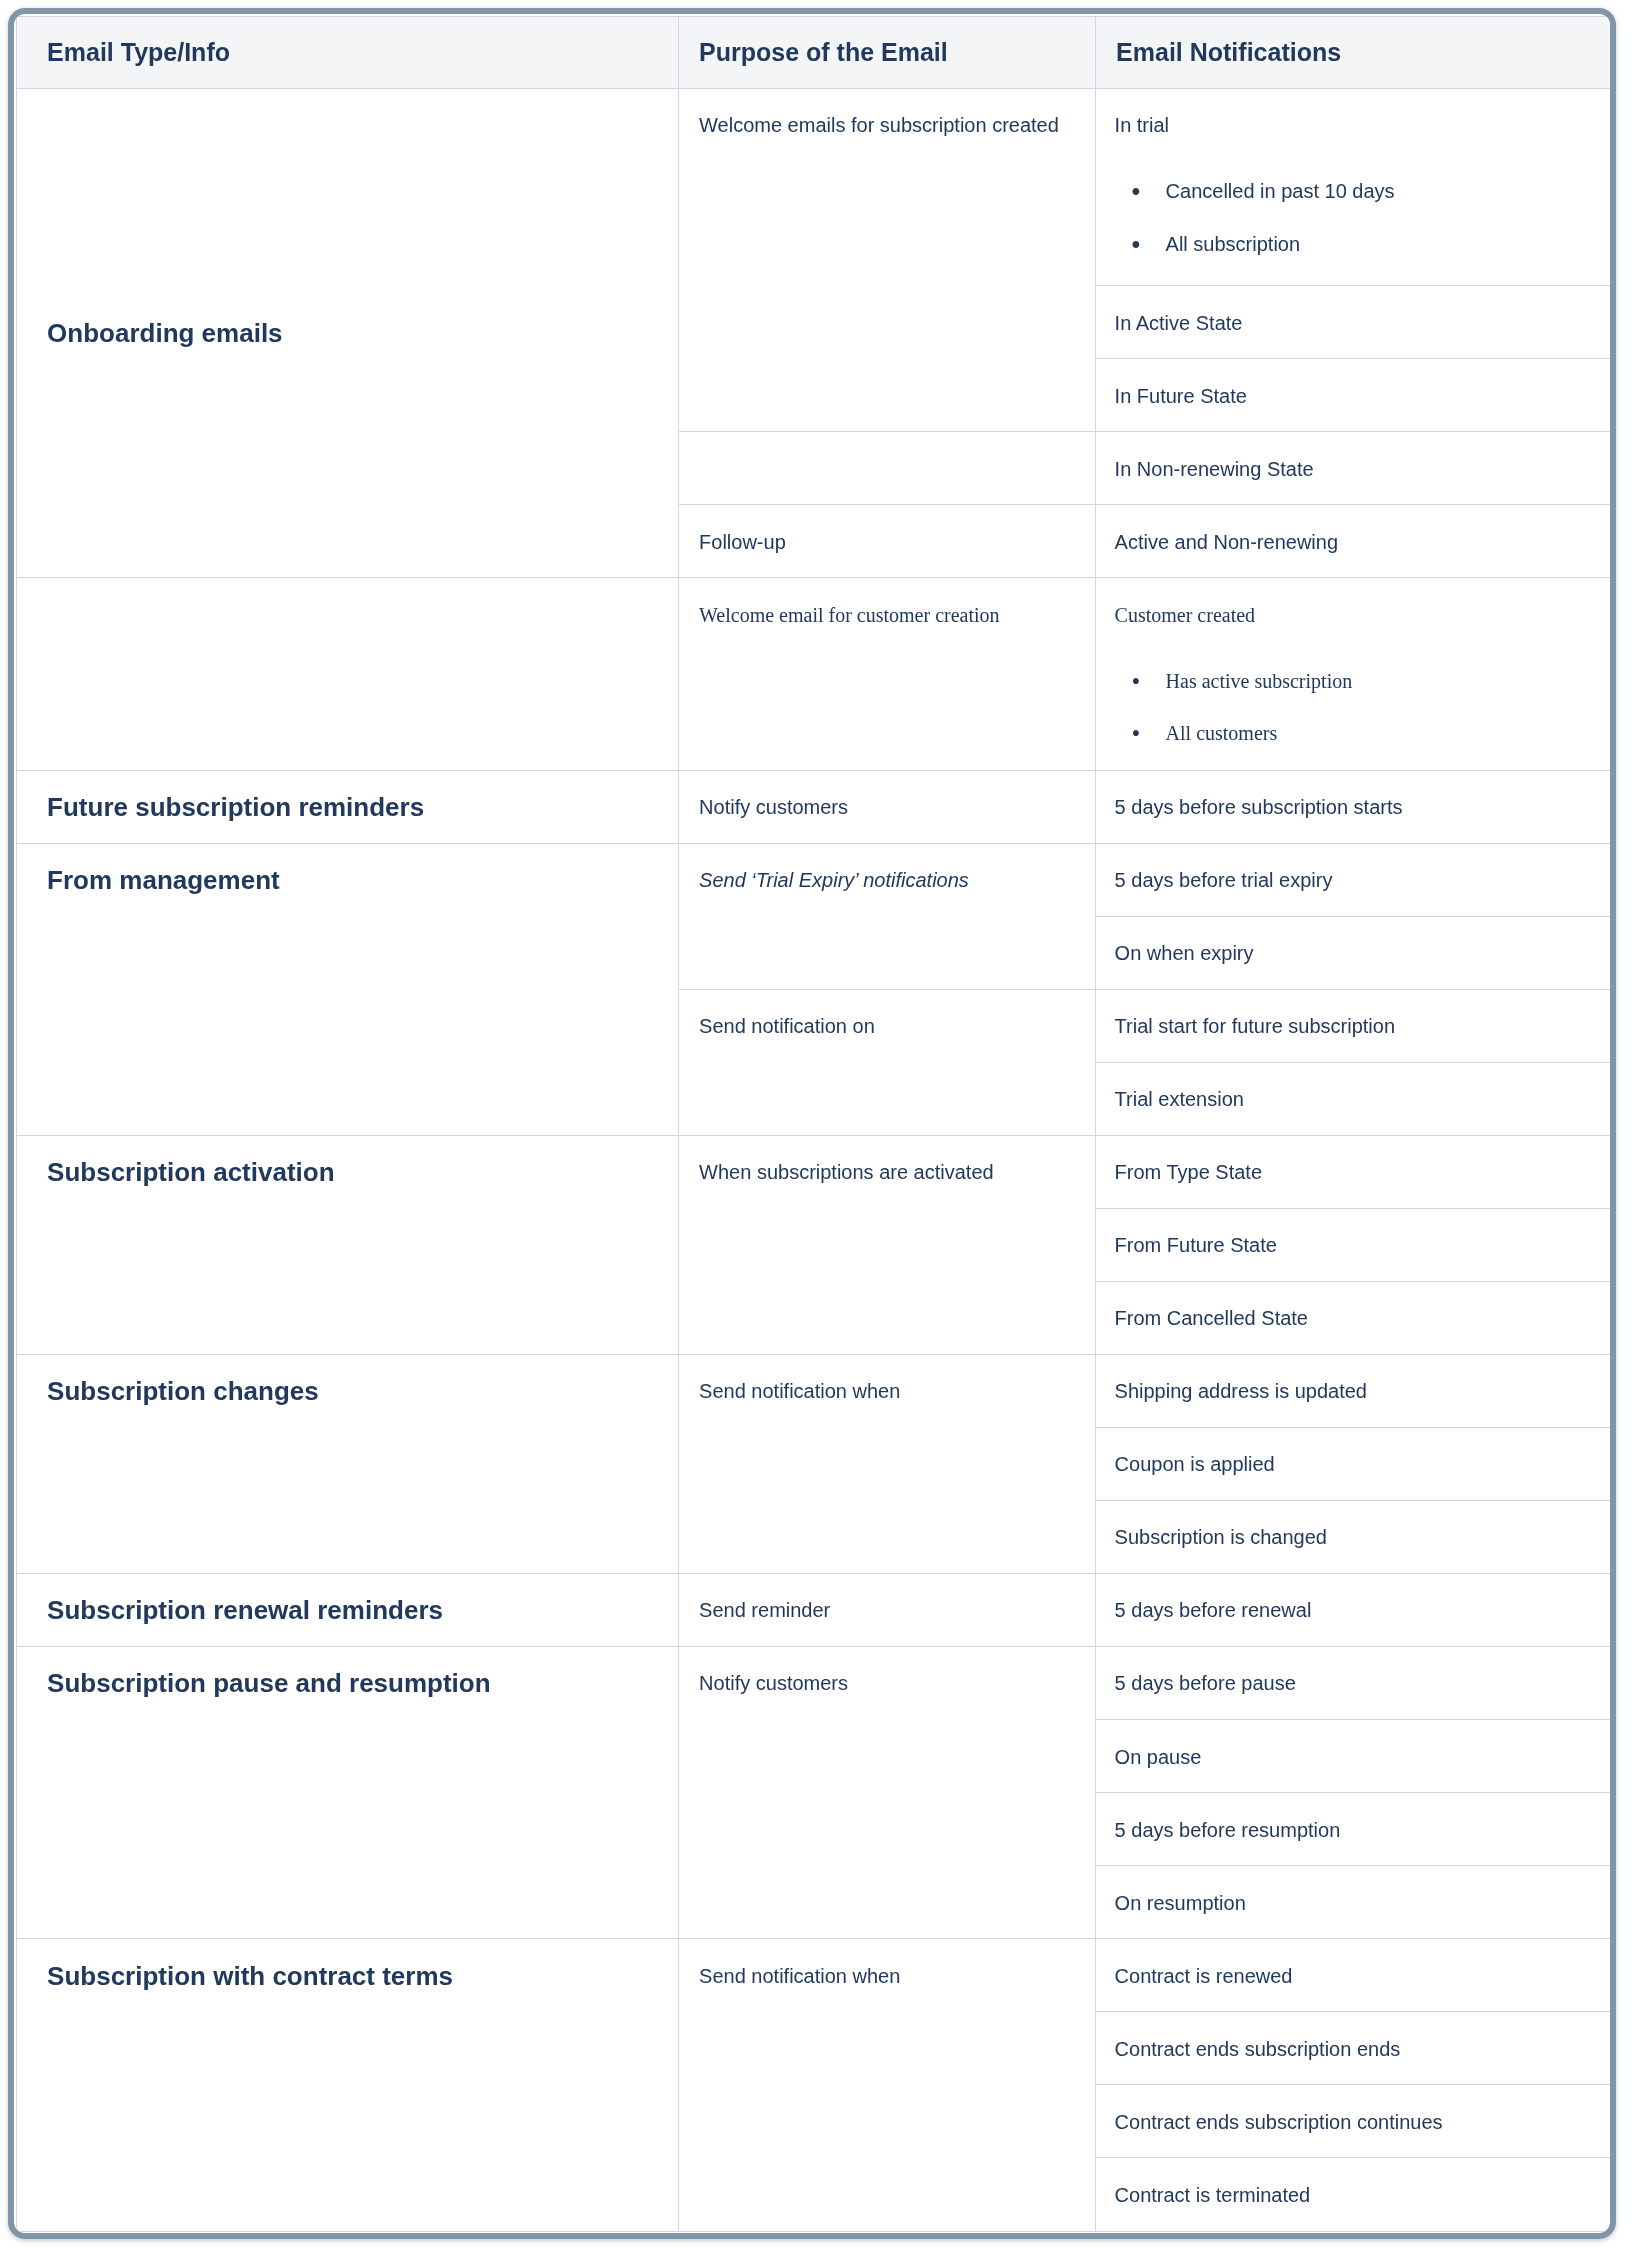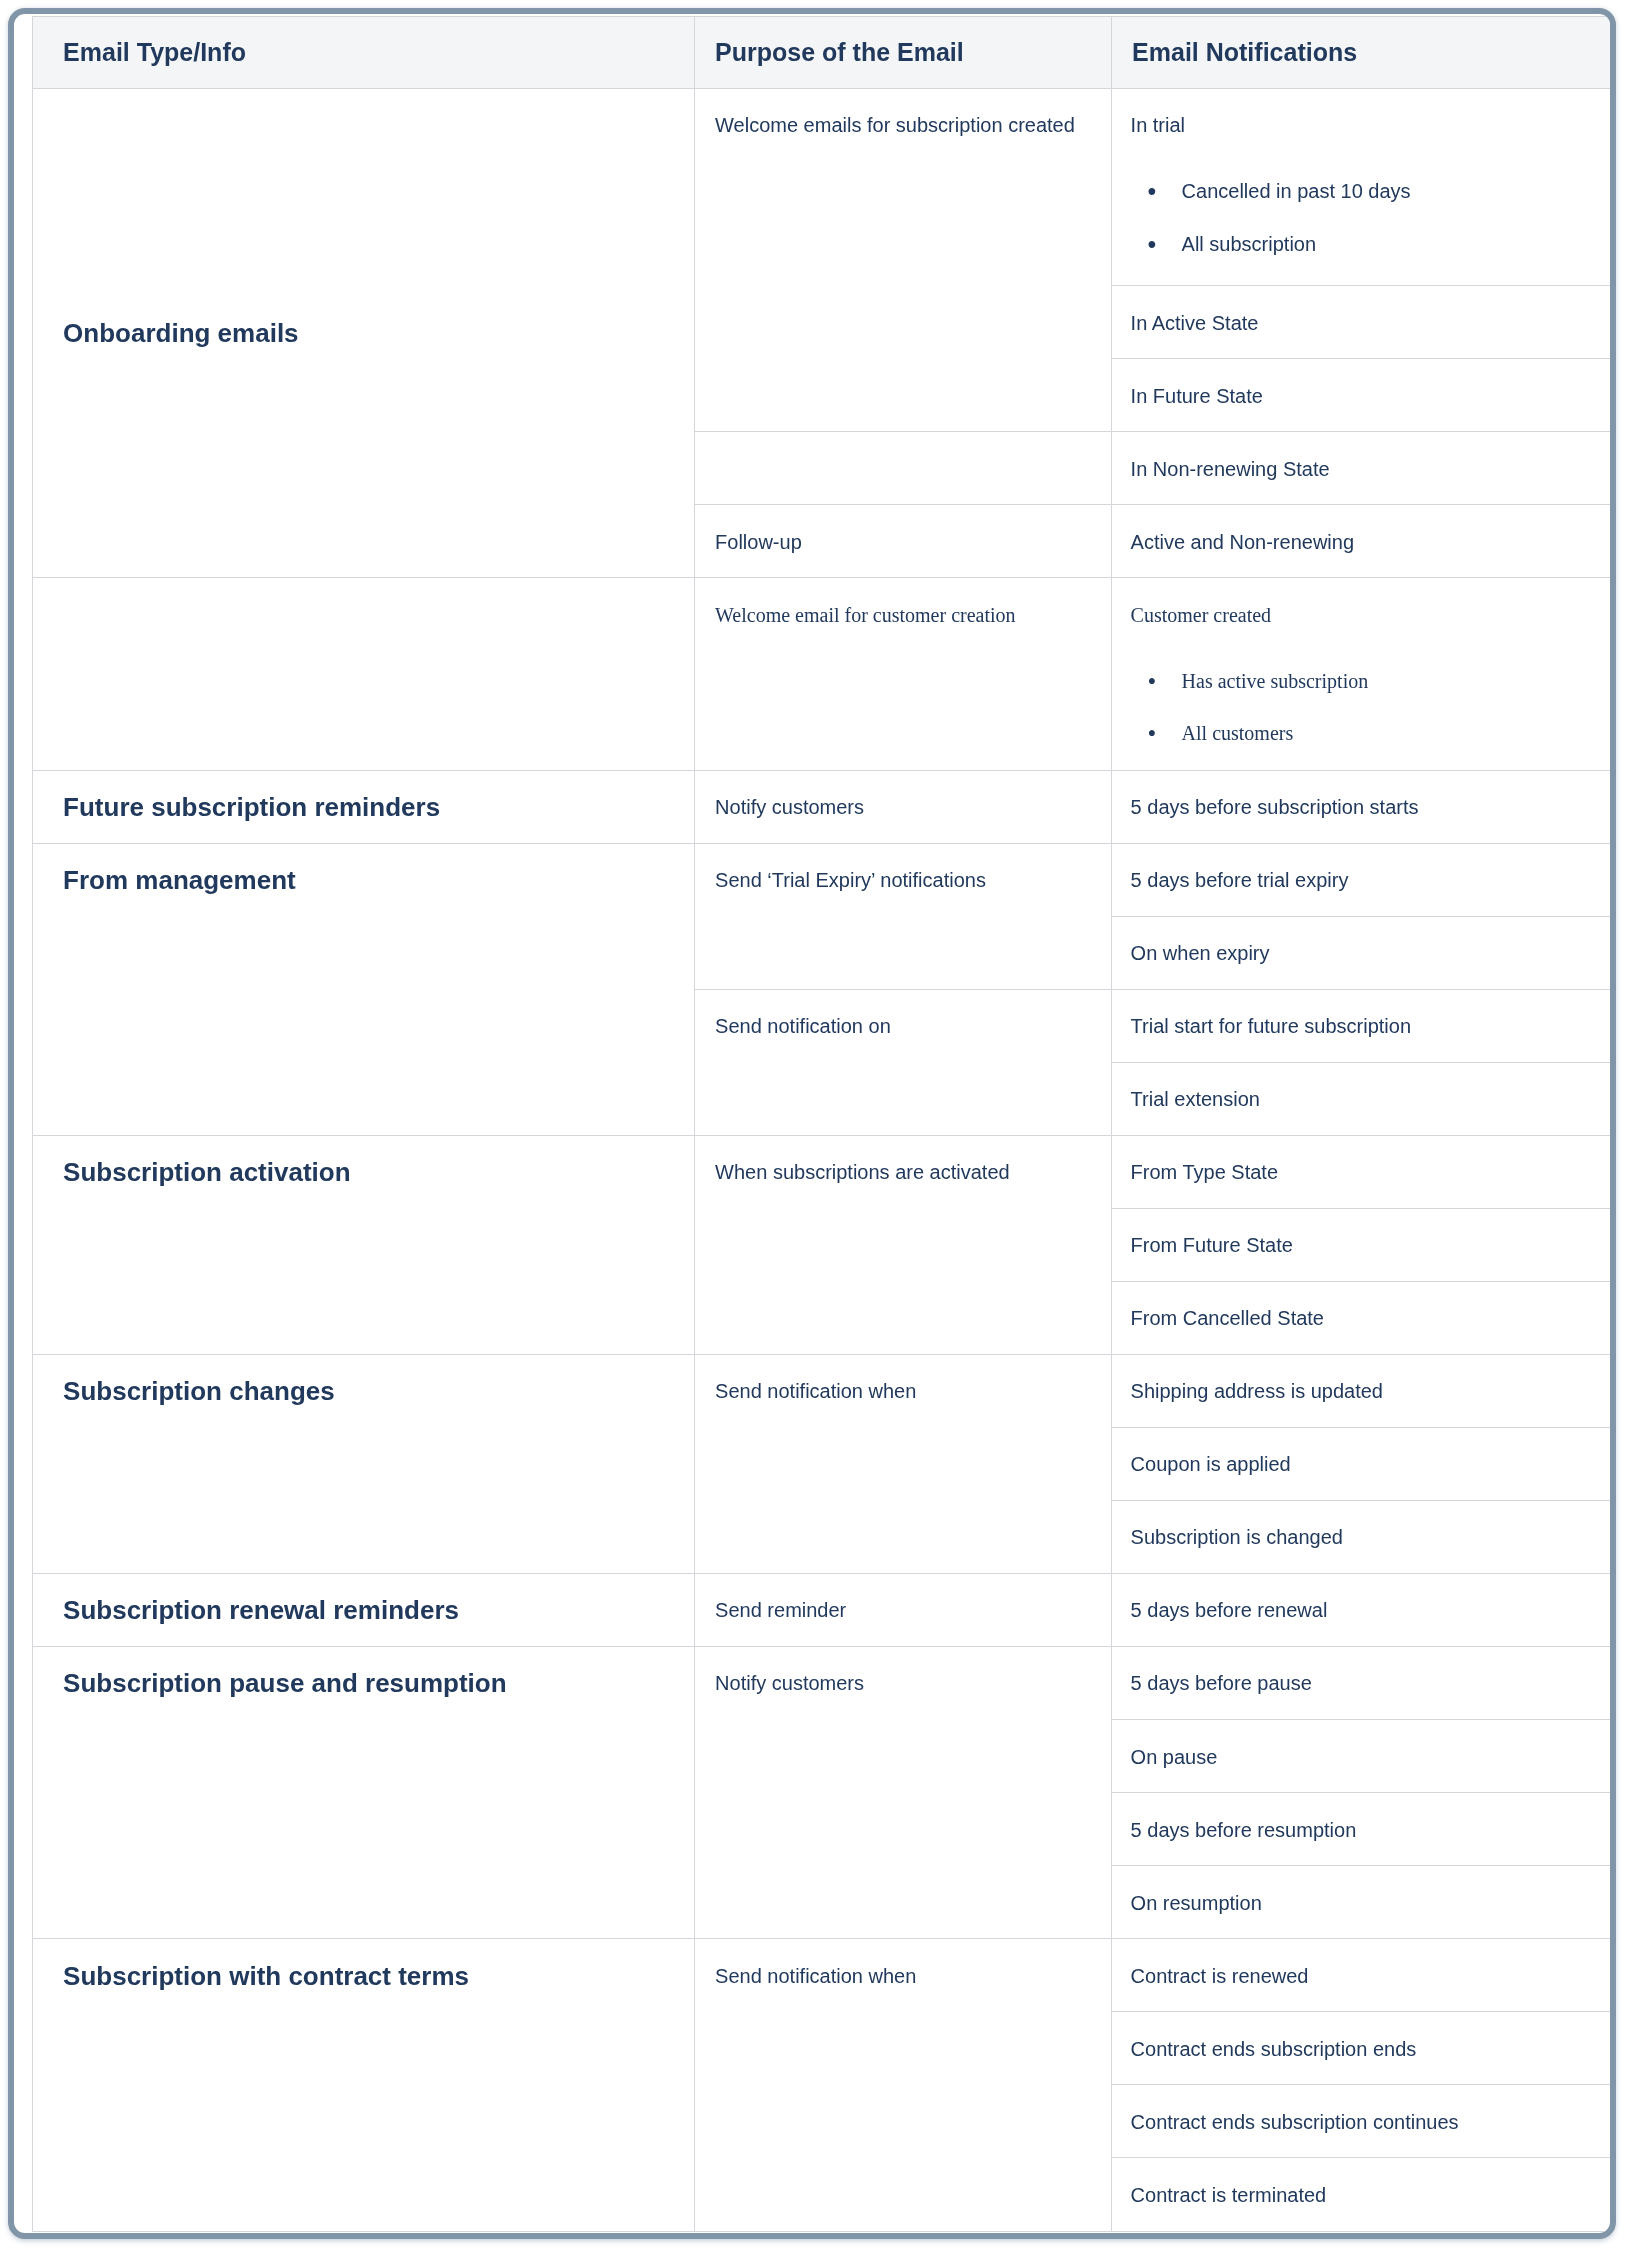--- a/index.html
+++ b/index.html
@@ -8,21 +8,21 @@
     font-family:"Liberation Sans","DejaVu Sans",sans-serif;
     color:#21395c;
   }
   .frame{
     position:absolute;left:8.4px;top:8.4px;width:1608px;height:2231px;
     border:6.7px solid #8195a8;border-radius:17px;background:#ffffff;
     box-sizing:border-box;overflow:hidden;padding:1.7px;
     box-shadow:0 1.7px 5px rgba(129,149,168,0.45);
   }
   table.doc{
-    width:100%;height:100%;border-collapse:collapse;table-layout:fixed;margin-left:16px;
+    width:100%;height:100%;border-collapse:collapse;table-layout:fixed;
   }
   col.c1{width:662px;}
   col.c2{width:417px;}
   col.c3{width:527px;}
   th,td{
     border:1.7px solid #d3d7dc;
     box-sizing:border-box;
     vertical-align:top;
     text-align:left;
     font-size:20px;
@@ -35,21 +35,21 @@
     background:#f4f5f6;
     font-size:25px;font-weight:700;
     vertical-align:middle;
     padding-top:0;padding-bottom:0;
     line-height:27px;
   }
   td.typecell{font-weight:700;font-size:26px;padding-left:30px;}
   th.h1{padding-left:30px;}
   td.c3cell{padding-left:18.5px;}
   td.vmid{vertical-align:middle;padding-top:0;}
-  td.nowrap{white-space:nowrap;}
+  td.nowrap{white-space:nowrap;font-style:italic;}
   tr.hdr{height:72px;}
   tr.std{height:73px;}
   tr.tall1{height:197px;}
   tr.tall2{height:192px;font-family:Liberation Serif, serif;}
   ul.blist{
     list-style:none;
     margin:21px 0 0 17px;
     padding:0;
   }
   ul.blist li{

